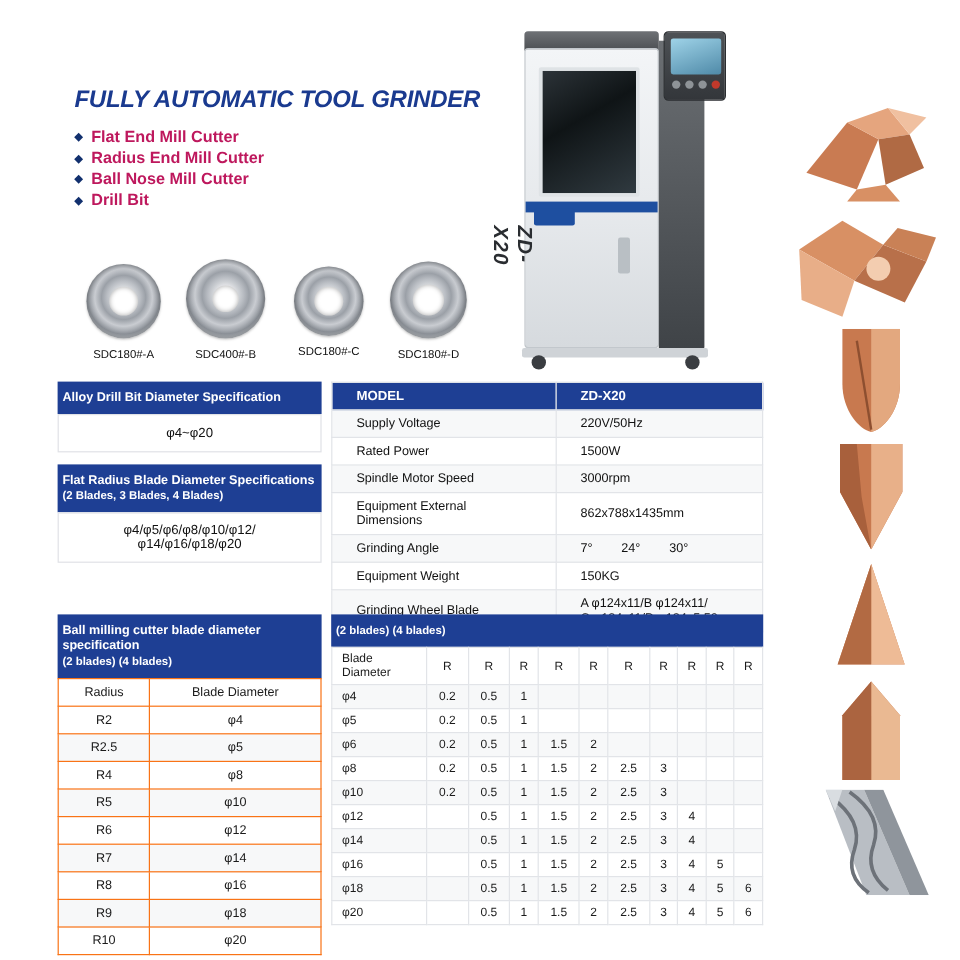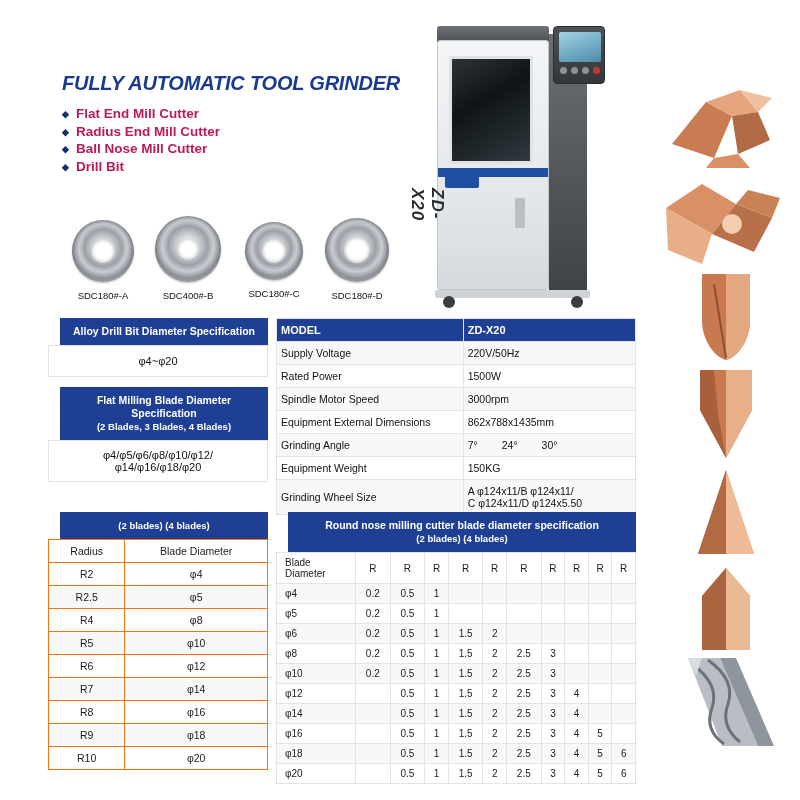--- a/index.html
+++ b/index.html
@@ -148,43 +148,43 @@
   .panelA { position: absolute; left: 48px; top: 318px; width: 220px; }
   .panelA .cell {
     border: 1px solid #e0e2e6; background: #fff; text-align: center;
     font-size: 11px; padding: 9px 4px; color: #111;
   }
   .panelA .sp { height: 10px; }
 
   .specs { position: absolute; left: 276px; top: 318px; width: 360px; }
   .specs table { border-collapse: collapse; width: 100%; }
   .specs th, .specs td {
-    border: 1px solid #e2e4e8; font-size: 10.5px; padding: 5px 4px; color: #111;
+    border: 1px solid #e2e4e8; font-size: 10.5px; padding: 5px 20px; color: #111;
   }
   .specs th.k { background: #1e3f94; color: #fff; text-align: left; font-weight: bold; font-size: 11px; }
   .specs th.v { background: #1e3f94; color: #fff; text-align: left; font-weight: bold; font-size: 11px; }
   .specs tr:nth-child(even) td { background: #f7f8f9; }
   .specs td.v { }
   .angles { display: flex; gap: 24px; }
 
   .ball { position: absolute; left: 48px; top: 512px; width: 220px; }
   .ball table { border-collapse: collapse; width: 100%; }
   .ball td { border: 1px solid #f97316; font-size: 10.5px; padding: 5px 6px; text-align: center; }
   .ball tr:nth-child(odd) td { background: #f7f8f9; }
   .ball tr.hrow td { background: #fff; font-weight: normal; }
 
   .round { position: absolute; left: 276px; top: 512px; width: 360px; }
   .round table { border-collapse: collapse; width: 100%; }
   .round td { border: 1px solid #e2e4e8; font-size: 10px; padding: 4px 3px; text-align: center; }
   .round td.first { text-align: left; padding-left: 8px; }
   .round tr:nth-child(even) td { background: #f7f8f9; }
 
   .hdr-bar {
-    background: #1e3f94; color: #fff; text-align: center; font-weight: bold;
-    font-size: 10.5px; padding: 7px 4px; line-height: 13px; margin-left: 12px;
+    background: #1e3f94; color: #fff; font-weight: bold;
+    font-size: 10.5px; padding: 7px 4px; line-height: 13px;
   }
   .hdr-bar .small { font-size: 9.5px; display: block; font-weight: bold; }
 </style>
 </head>
 <body>
 
 <div class="page">
 
   <div class="headline">
     <h1>FULLY AUTOMATIC TOOL GRINDER</h1>
@@ -301,21 +301,21 @@
         <polygon points="26,0 40,0 34,18" fill="#d9dde1"></polygon>
       </svg>
     </div>
   </div>
 
   <div class="panelA">
     <div class="hdr-bar">Alloy Drill Bit Diameter Specification</div>
     <div class="cell">φ4~φ20</div>
     <div class="sp"></div>
     <div class="hdr-bar">
-      <span>Flat Milling Blade Diameter Specification</span>
+      <span>Flat Radius Blade Diameter Specifications</span>
       <span class="small">(2 Blades, 3 Blades, 4 Blades)</span>
     </div>
     <div class="cell" style="padding:8px 4px;">
       <div>φ4/φ5/φ6/φ8/φ10/φ12/</div>
       <div>φ14/φ16/φ18/φ20</div>
     </div>
   </div>
 
   <div class="specs">
     <table>
@@ -348,32 +348,33 @@
             <span>24°</span>
             <span>30°</span>
           </span>
         </td>
       </tr>
       <tr>
         <td>Equipment Weight</td>
         <td class="v">150KG</td>
       </tr>
       <tr>
-        <td>Grinding Wheel Size</td>
+        <td>Grinding Wheel Blade</td>
         <td class="v">
           <div>A φ124x11/B φ124x11/</div>
           <div>C φ124x11/D φ124x5.50</div>
         </td>
       </tr>
     </tbody>
       </table>
   </div>
 
   <div class="ball">
     <div class="hdr-bar">
+      <span>Ball milling cutter blade diameter specification</span>
       <span class="small">(2 blades) (4 blades)</span>
     </div>
     <table>
       <tbody>
           <tr class="hrow">
         <td>Radius</td>
         <td>Blade Diameter</td>
       </tr>
       <tr>
             <td>R2</td>
@@ -410,21 +411,20 @@
       <tr>
             <td>R10</td>
             <td>φ20</td>
           </tr>
     </tbody>
       </table>
   </div>
 
   <div class="round">
     <div class="hdr-bar">
-      <span>Round nose milling cutter blade diameter specification</span>
       <span class="small">(2 blades) (4 blades)</span>
     </div>
     <table>
       <tbody>
           <tr>
         <td class="first" style="width:22%;">Blade Diameter</td>
         <td>R</td>
         <td>R</td>
         <td>R</td>
         <td>R</td>

